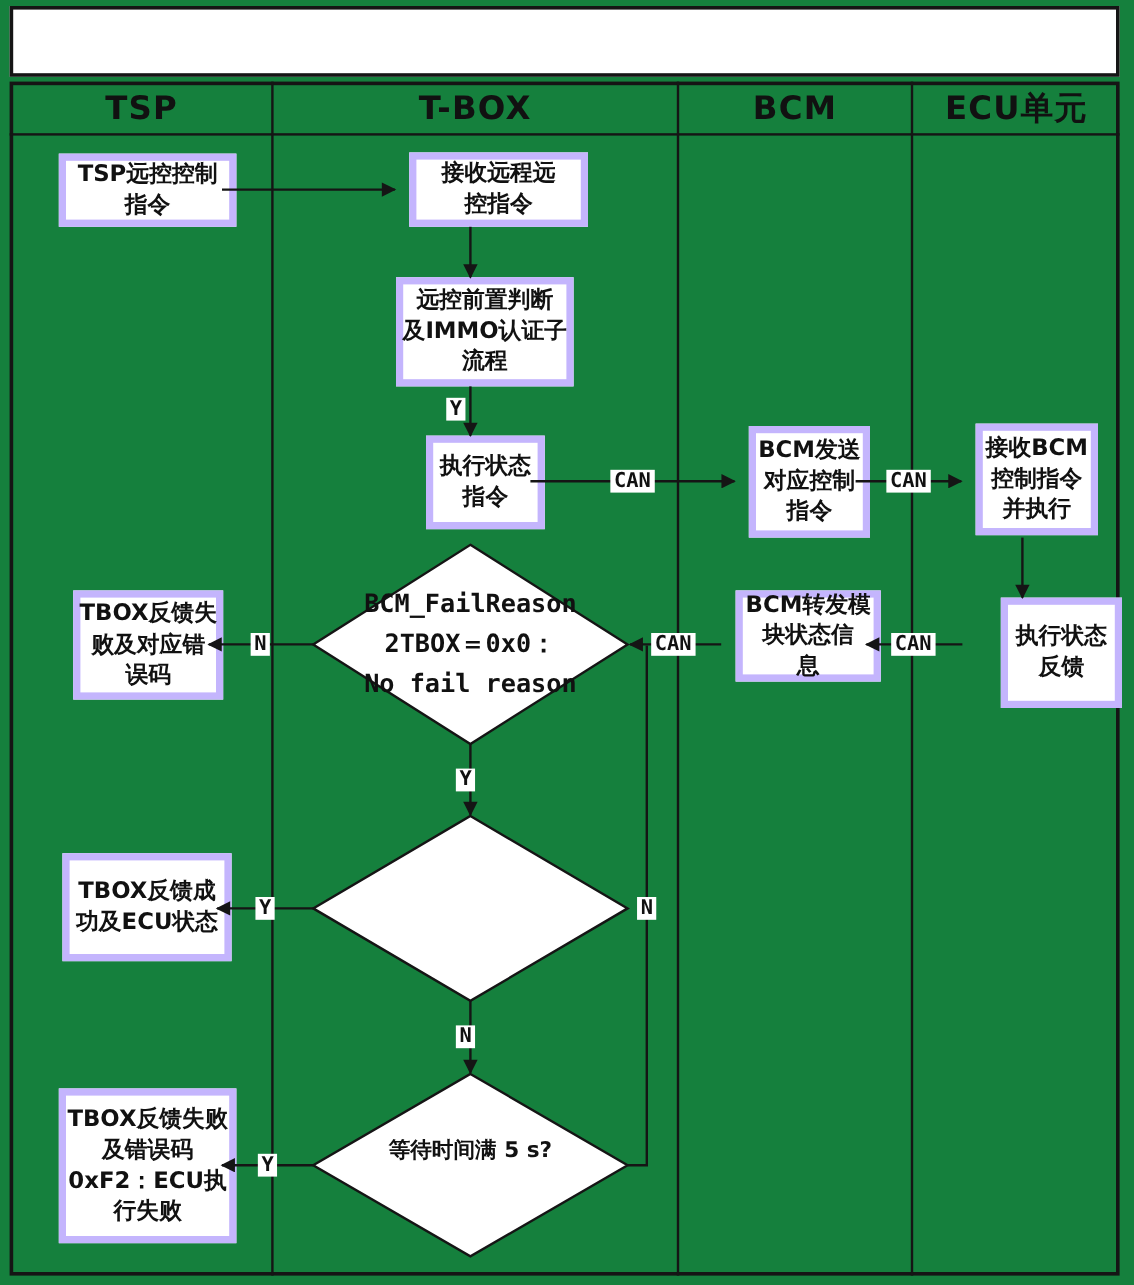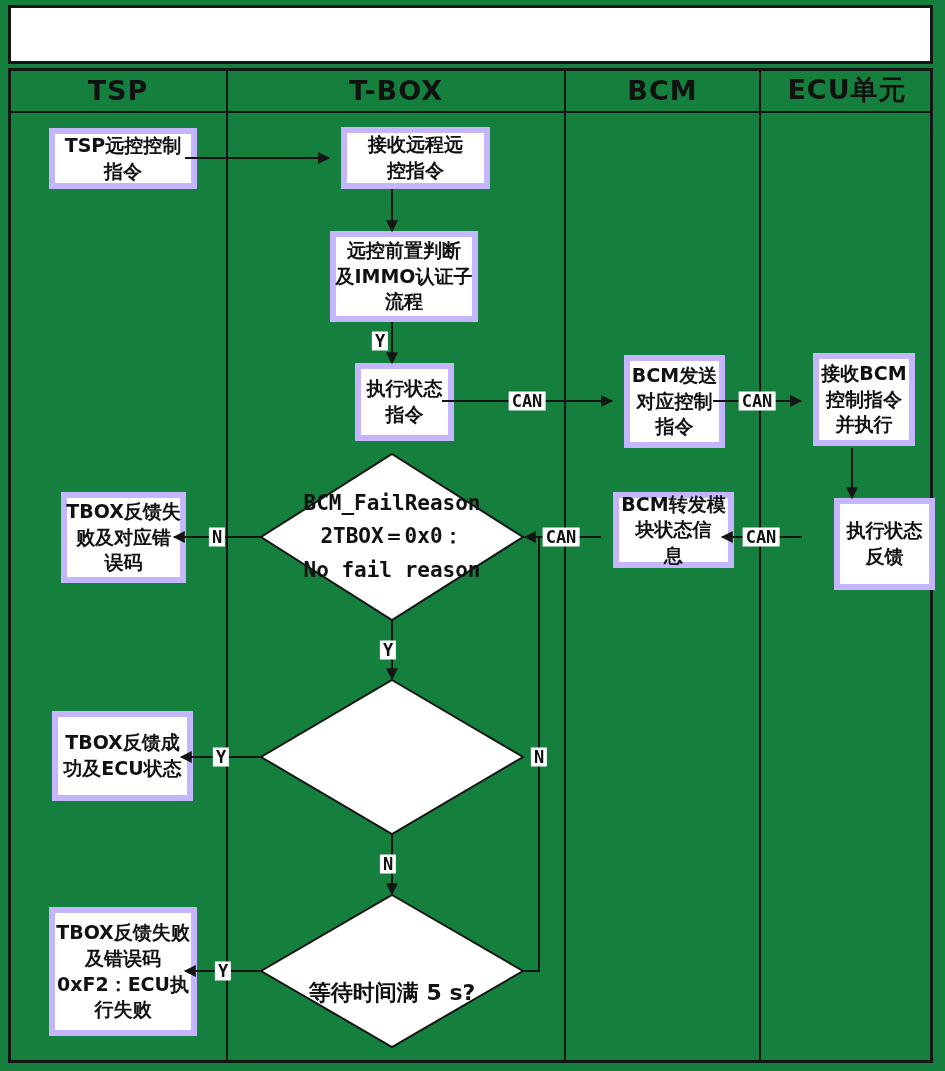--- a/index.html
+++ b/index.html
@@ -40,21 +40,21 @@
   
   .wires{position:absolute;left:0;top:0;width:945px;height:1071px;pointer-events:none;}
   .wires line,.wires polyline{stroke:#151515;stroke-width:2;fill:none;}
   .wires polygon{stroke:#151515;stroke-width:2;fill:#fff;}
   
   .dtext{position:absolute;display:flex;align-items:center;justify-content:center;text-align:center;
     white-space:pre-line;font-weight:bold;}
   .t-fail{left:272px;top:489px;width:240px;height:96px;
     font-family:"DejaVu Sans Mono",monospace;font-size:21px;line-height:1.6;}
   .t-ecuok{left:282px;top:722px;width:220px;height:70px;font-size:19px;line-height:1.5;}
-  .t-wait{left:262px;top:979px;width:260px;height:28px;font-size:22px;}
+  .t-wait{left:262px;top:944px;width:260px;height:28px;font-size:18px;}
   
   .lbl{position:absolute;transform:translate(-50%,-50%);background:#fff;padding:1px 3px;
     font-family:"DejaVu Sans Mono",monospace;font-size:17px;font-weight:bold;line-height:1;}
   .can1{left:527px;top:401px}.can2{left:757px;top:401px}
   .can3{left:761px;top:537px}.can4{left:561px;top:537px}
   .y1{left:380px;top:341px}.y2{left:388px;top:650px}
   .y3{left:221px;top:757px}.y4{left:223px;top:971px}
   .no1{left:217px;top:537px}.no2{left:388px;top:864px}.no3{left:539px;top:757px}
 </style>
 </head>

